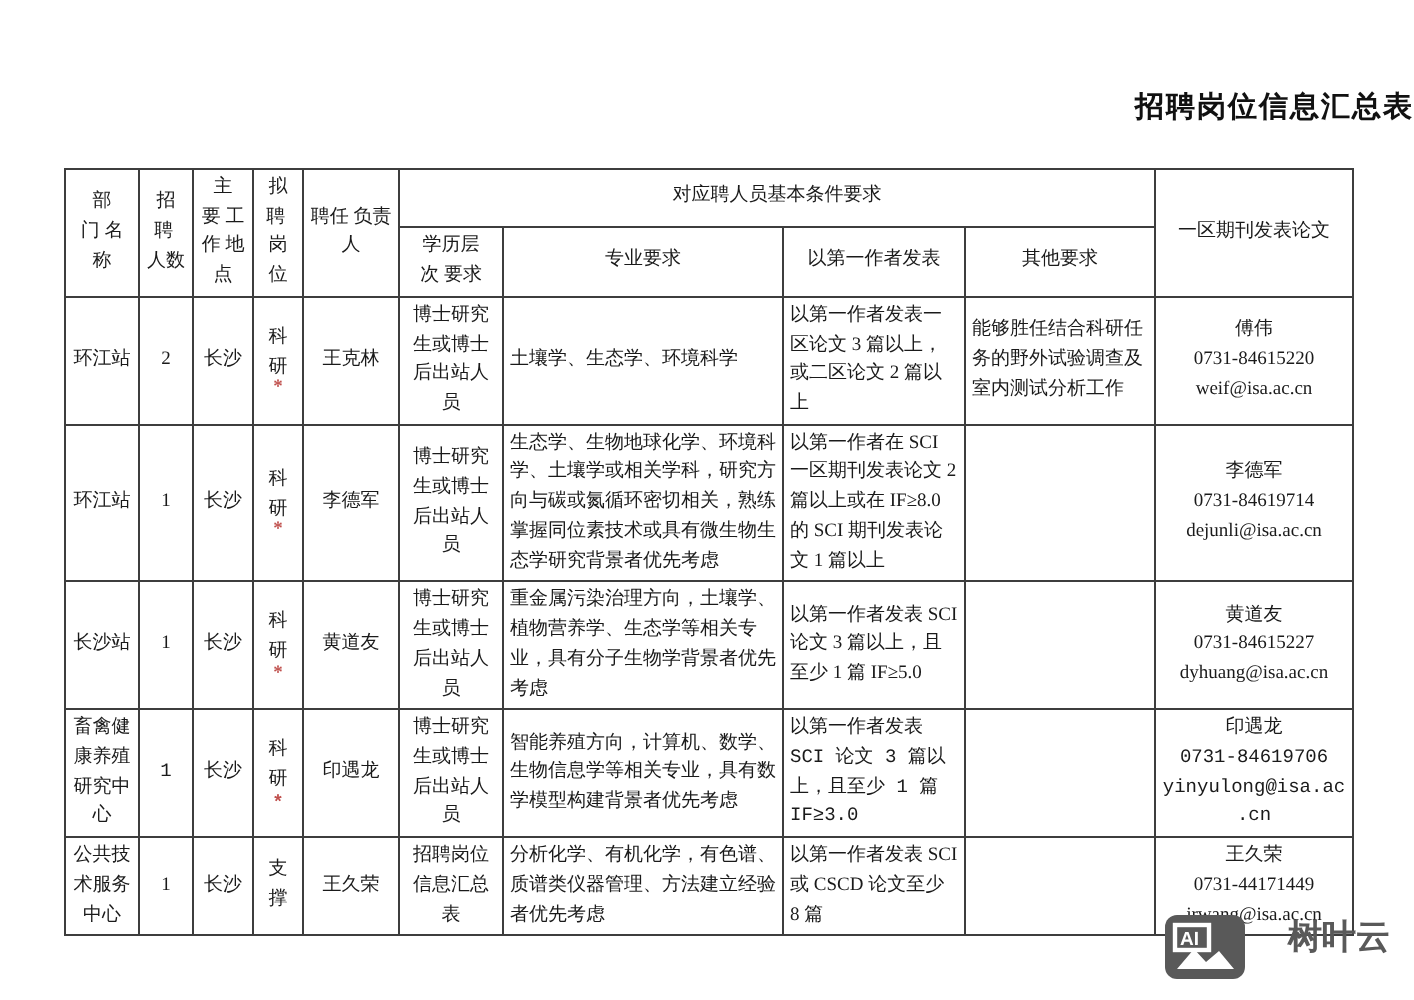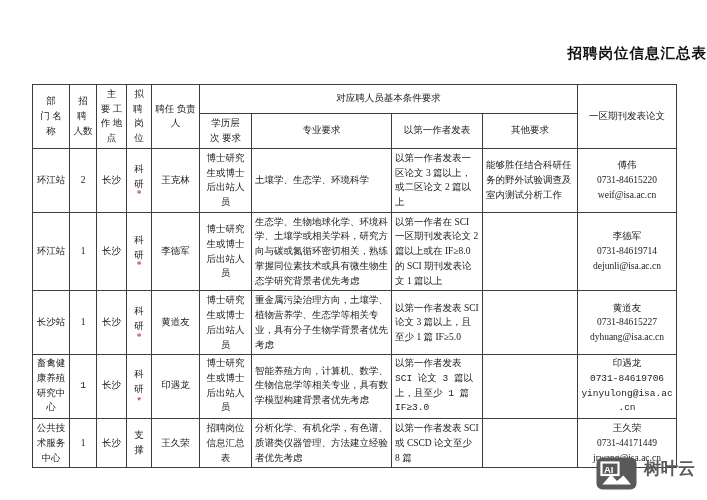--- a/index.html
+++ b/index.html
@@ -64,20 +64,21 @@
     bottom: 10px;
     display: flex;
     align-items: flex-start;
     gap: 7px;
   }
   .wm-text {
     font-family: "Liberation Sans", "DejaVu Sans", sans-serif;
     font-weight: bold;
     font-size: 17px;
     color: #595959;
+    margin-left: 14px;
   }
 </style>
 </head>
 <body>
 
 <div class="page">
 
   <div class="doc-title">招聘岗位信息汇总表</div>
 
   <table class="summary">

